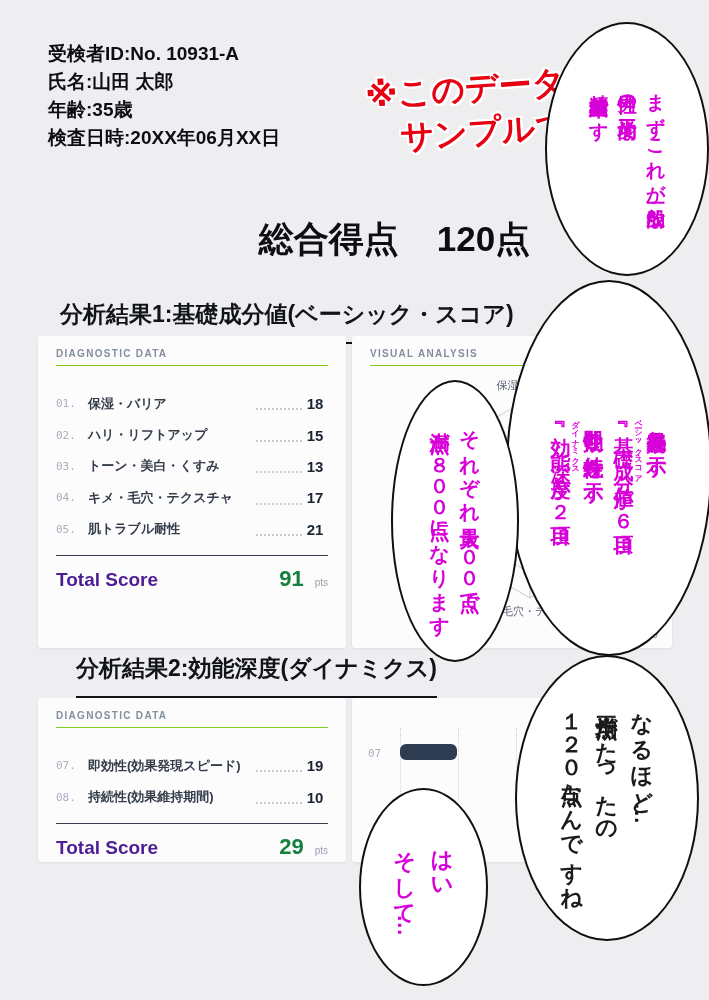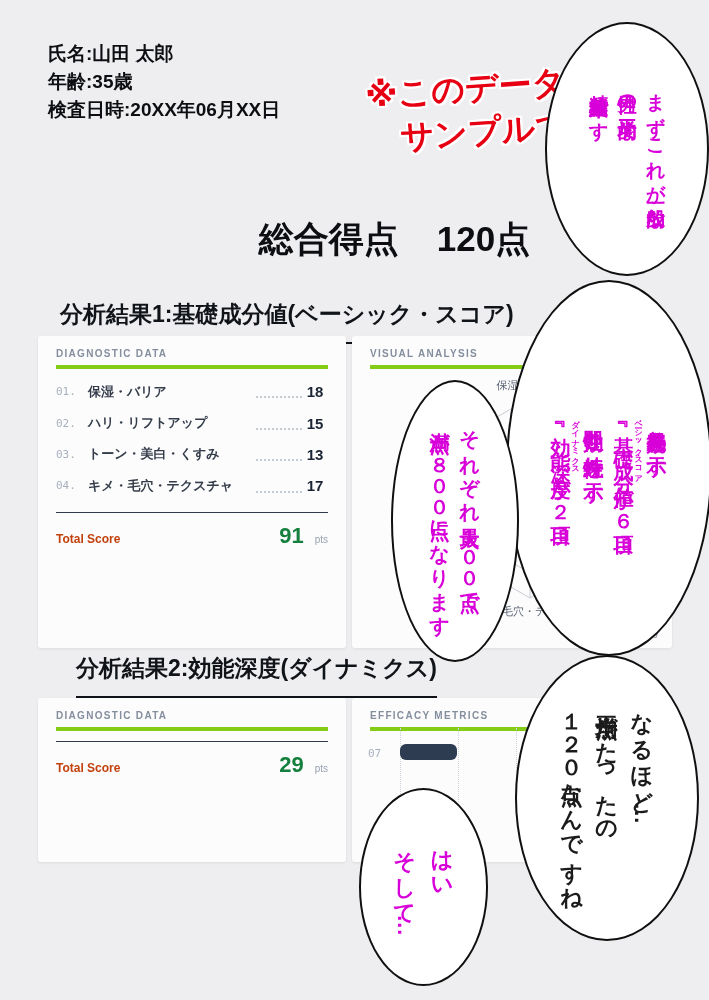--- a/index.html
+++ b/index.html
@@ -25,31 +25,31 @@
   .sechead{font-size:23px;font-weight:800;color:#101318;z-index:2;}
   .sechead span{display:inline-block;border-bottom:2px solid #101318;padding-bottom:12px;}
   .h1{left:60px;top:299px;}
   .h2{left:76px;top:653px;}
   
   .card{background:#fcfcfd;border-radius:3px;box-shadow:0 1px 3px rgba(20,30,50,.08);z-index:2;}
   .c1l{left:38px;top:336px;width:308px;height:312px;}
   .c1r{left:352px;top:336px;width:320px;height:312px;}
   .c2l{left:38px;top:698px;width:308px;height:164px;}
   .c2r{left:352px;top:698px;width:320px;height:164px;}
-  .phead{margin:12px 18px 0;padding-bottom:6px;border-bottom:4px solid #84cc16;
+  .phead{margin:12px 18px 0;padding-bottom:6px;border-bottom:1px solid #84cc16;
     font-size:10px;font-weight:700;letter-spacing:1.3px;color:#848e9d;}
-  .rows{margin-top:7px;}
+  .rows{margin-top:22px;}
   .drow{display:flex;align-items:center;height:31.4px;padding:0 18px;}
   .drow .no{width:32px;font-family:"DejaVu Sans Mono",monospace;font-size:11px;color:#a8b0be;}
   .drow .lbl{font-size:13px;font-weight:600;color:#343c4a;}
   .drow .leader{margin-left:auto;width:46px;border-bottom:2px dotted #c6ccd4;align-self:flex-end;margin-bottom:9px;}
   .drow .val{font-size:15px;font-weight:700;color:#1a2433;min-width:26px;text-align:center;}
   .divline{margin:10px 18px 0;border-top:1.5px solid #323c4c;}
   .trow{display:flex;align-items:baseline;padding:0 18px;margin-top:10px;}
-  .trow .tlbl{font-size:12px;font-weight:600;color:#c2410c;}
+  .trow .tlbl{font-size:19px;font-weight:600;color:#4c1d95;}
   .trow .tval{margin-left:auto;font-size:22px;font-weight:800;color:#15803d;}
   .trow .tunit{font-size:10px;color:#99a2b0;margin-left:3px;padding-left:8px;}
   
   .radar-label{position:absolute;text-align:center;font-size:11px;color:#566070;width:300px;left:28px;}
   .rl-top{top:42px;} .rl-bottom{top:268px;}
   .scalenote{position:absolute;right:14px;bottom:8px;font-family:"DejaVu Sans Mono",monospace;
     font-size:10px;color:#8d96a4;}
   
   .gline{position:absolute;top:30px;height:74px;border-left:1px dotted #ccd2d9;}
   .g1{left:48px;} .g2{left:106px;} .g3{left:164px;}
@@ -72,20 +72,21 @@
   .b4{left:515px;top:655px;width:180px;height:282px;}
   .b4 .vtext{font-size:22px;line-height:1.6;}
   .b5{left:359px;top:788px;width:125px;height:194px;}
   .b5 .vtext{font-size:22px;line-height:1.7;}
   ruby rt{font-size:8px;letter-spacing:0;font-weight:700;}
 </style>
 </head>
 <body>
 
 <div class="abs info">
+  <div>受検者ID:No. 10931-A</div>
   <div>氏名:山田 太郎</div>
   <div>年齢:35歳</div>
   <div>検査日時:20XX年06月XX日</div>
 </div>
 
 <div class="abs rednote">
   <span>※このデータ</span>
   <span class="l2">サンプルで</span>
 </div>
 
@@ -117,20 +118,26 @@
       <span class="no">03.</span>
       <span class="lbl">トーン・美白・くすみ</span>
       <span class="leader"></span>
       <span class="val">13</span>
     </div>
     <div class="drow">
       <span class="no">04.</span>
       <span class="lbl">キメ・毛穴・テクスチャ</span>
       <span class="leader"></span>
       <span class="val">17</span>
+    </div>
+    <div class="drow">
+      <span class="no">05.</span>
+      <span class="lbl">肌トラブル耐性</span>
+      <span class="leader"></span>
+      <span class="val">21</span>
     </div>
   </div>
   <div class="divline"></div>
   <div class="trow">
     <span class="tlbl">Total Score</span>
     <span class="tval">91</span>
     <span class="tunit">pts</span>
   </div>
 </div>
 
@@ -148,31 +155,42 @@
   <div class="scalenote">SCALE: 0-100</div>
 </div>
 
 <div class="abs sechead h2">
   <span>分析結果2:効能深度(ダイナミクス)</span>
 </div>
 
 <div class="abs card c2l">
   <div class="phead">DIAGNOSTIC DATA</div>
   <div class="rows">
+    <div class="drow">
+      <span class="no">07.</span>
+      <span class="lbl">即効性(効果発現スピード)</span>
+      <span class="leader"></span>
+      <span class="val">19</span>
+    </div>
+    <div class="drow">
+      <span class="no">08.</span>
+      <span class="lbl">持続性(効果維持期間)</span>
+      <span class="leader"></span>
+      <span class="val">10</span>
+    </div>
   </div>
   <div class="divline"></div>
   <div class="trow">
     <span class="tlbl">Total Score</span>
     <span class="tval">29</span>
     <span class="tunit">pts</span>
   </div>
 </div>
 
 <div class="abs card c2r">
-  <div class="phead">EFFICACY METRICS</div>
   <div class="gline g1"></div>
   <div class="gline g2"></div>
   <div class="gline g3"></div>
   <div class="barlbl">07</div>
   <div class="bar07"></div>
 </div>
 
 <div class="bubble b1">
   <div class="vtext magenta">
     <span>まずこれが一般的な</span>

